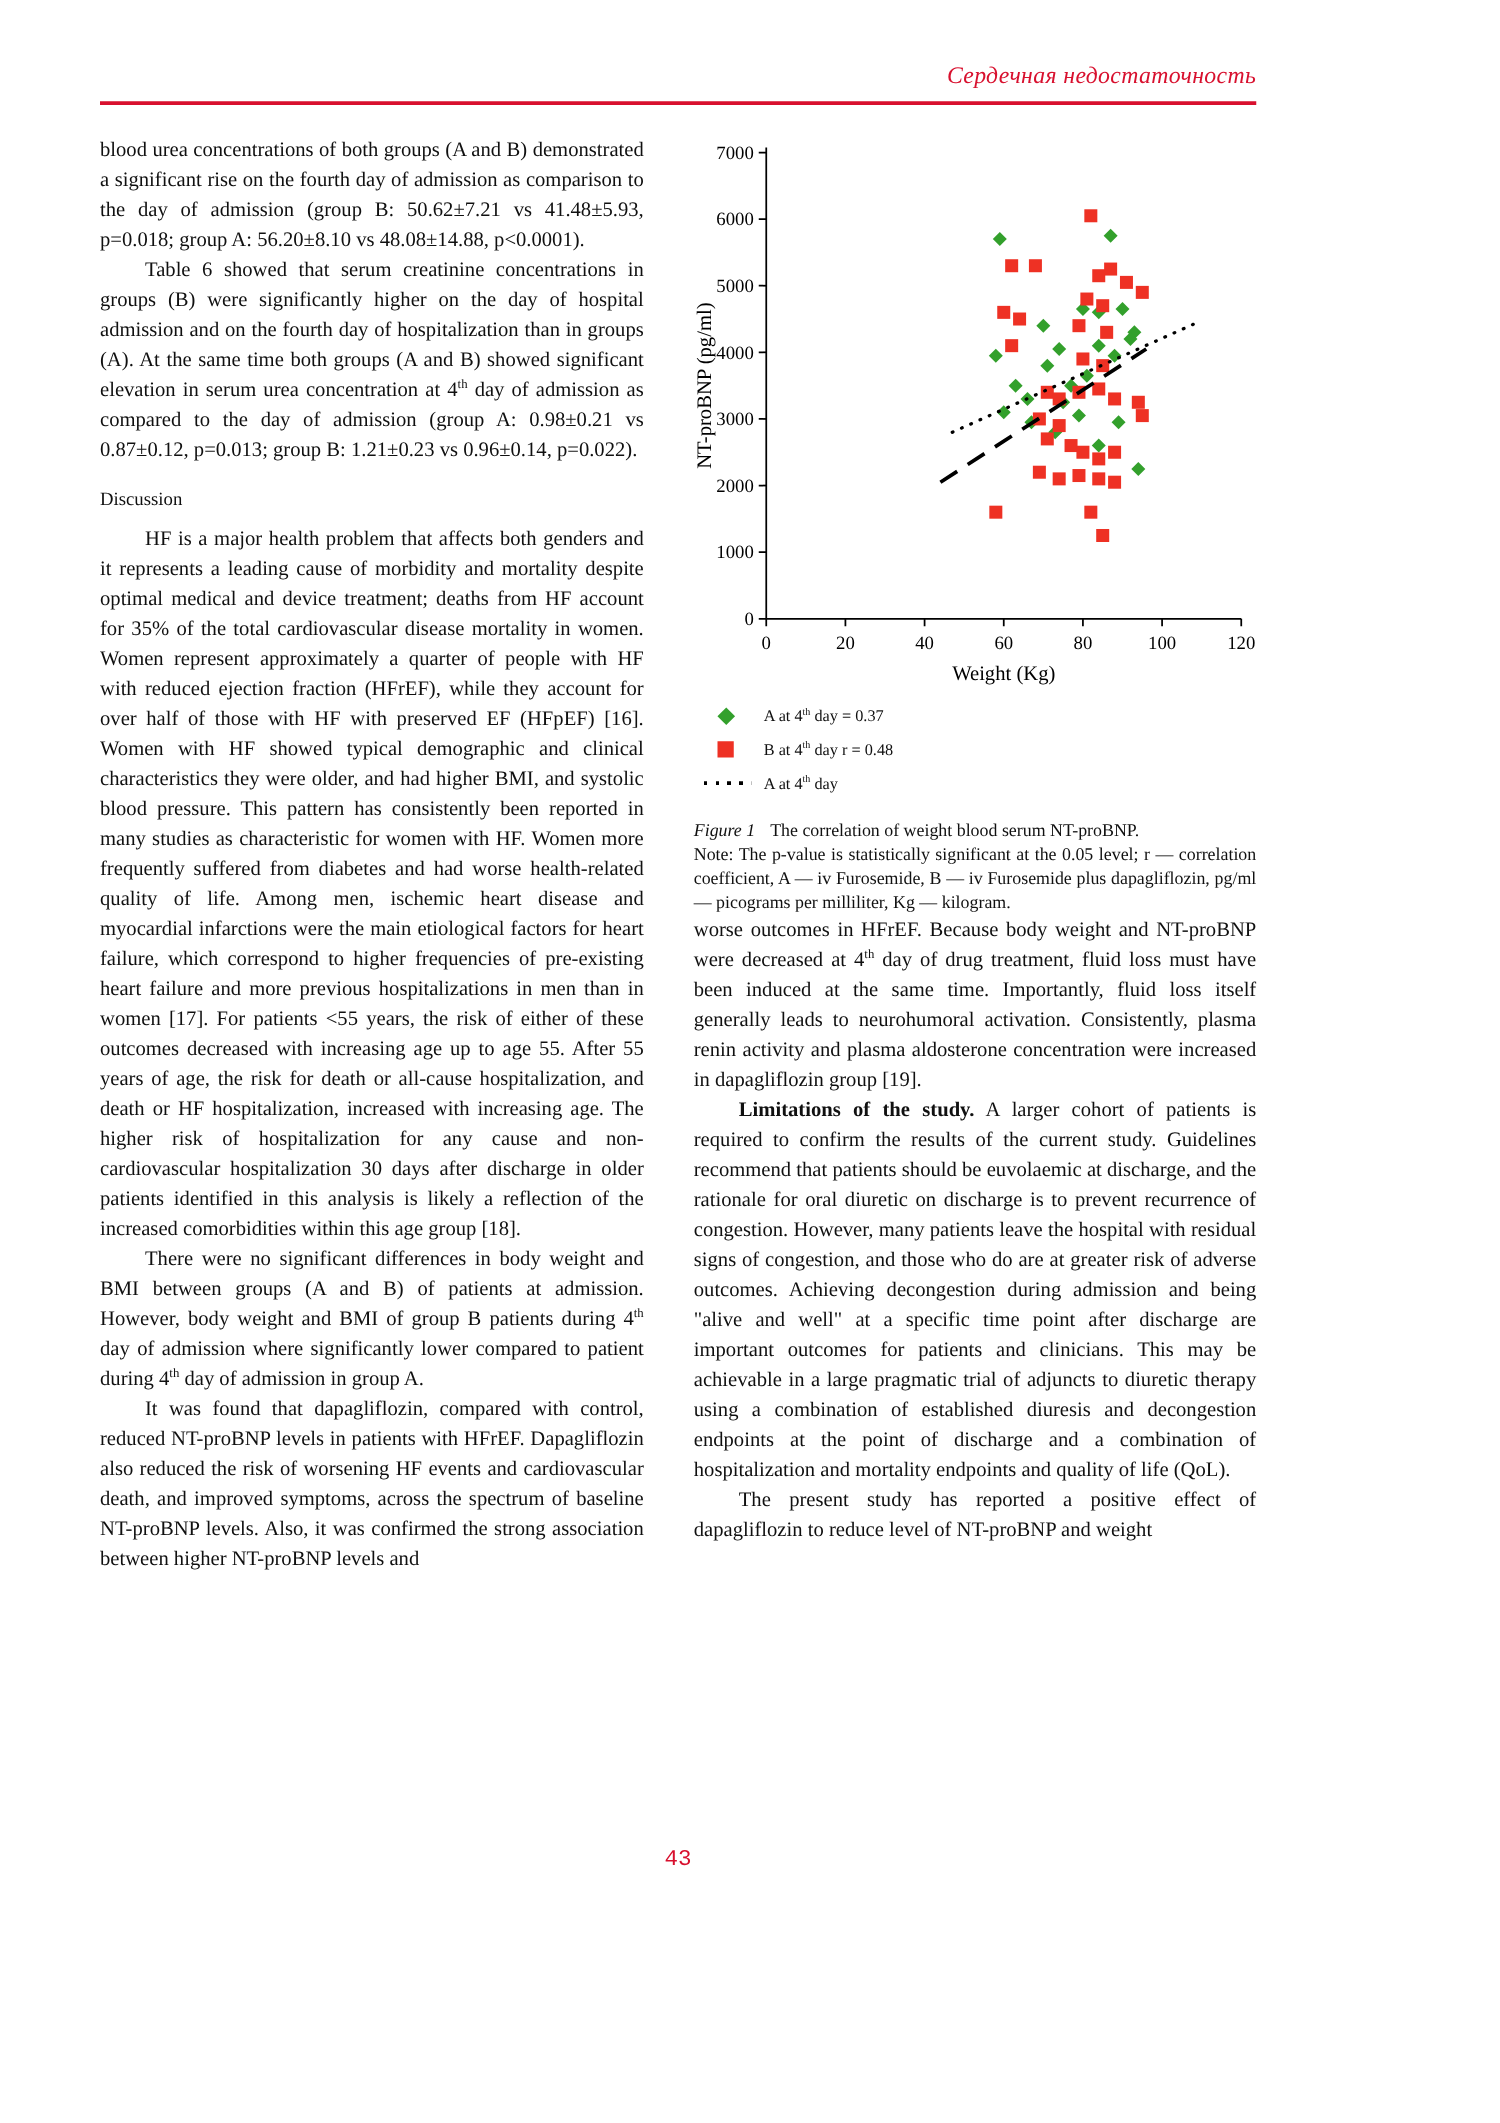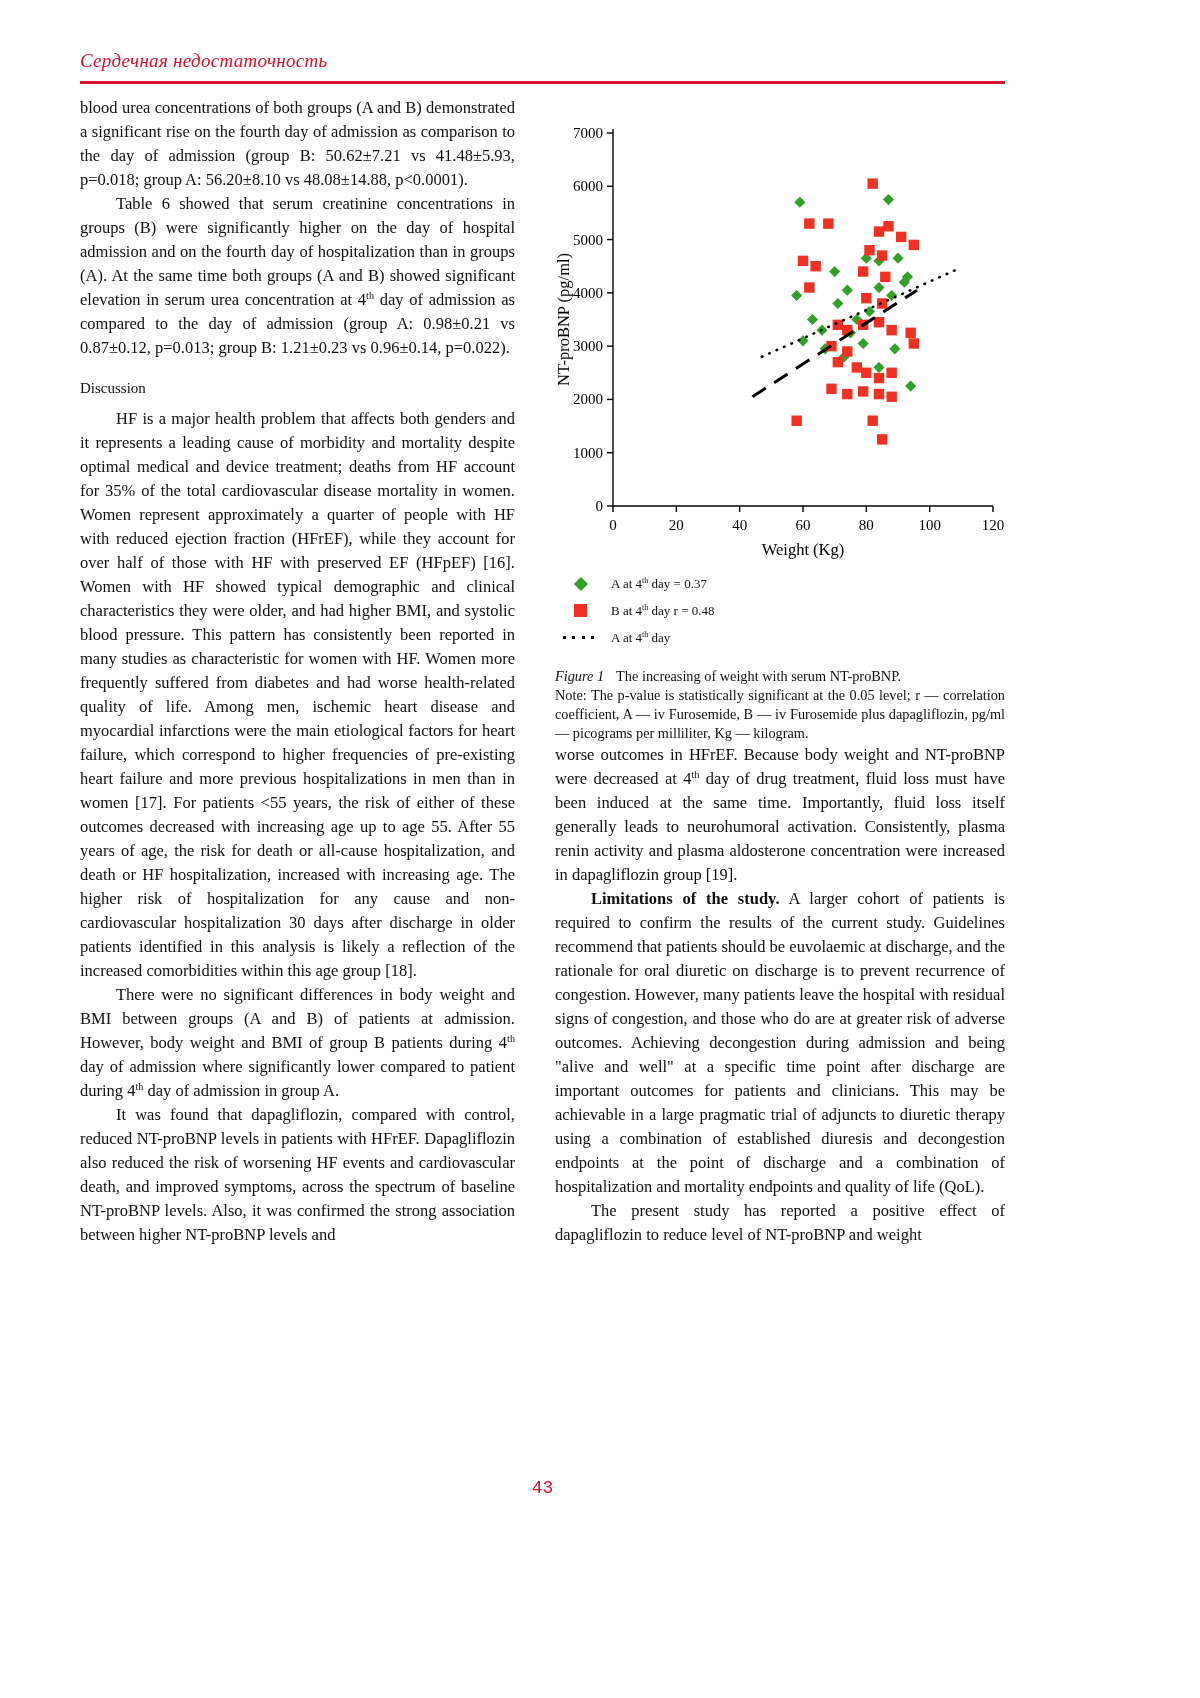--- a/index.html
+++ b/index.html
@@ -13,28 +13,28 @@
     position:relative;
     width:1200px;height:1698px;
     background:#ffffff;
     font-family:"Liberation Serif", serif;
     color:#101010;
     overflow:hidden;
   }
   .content{margin-left:80px;width:925px;}
   .journal-title{
     padding-top:50px;
-    text-align:left;
+    text-align:right;
     font-style:italic;
     font-size:19px;
     color:var(--accent);
     letter-spacing:0.3px;
   }
   .header-rule{height:3px;background:var(--accent);margin-top:9px;}
-  .columns{display:flex;gap:40px;margin-top:12px;align-items:flex-end;}
+  .columns{display:flex;gap:40px;margin-top:24px;}
   .col{width:450px;text-align:justify;font-size:16.5px;line-height:24px;}
   .col p{margin:0;text-indent:36px;}
   .col p.noindent{text-indent:0;}
   .col h2{font-size:15px;font-weight:normal;margin:16px 0 7px 0;text-align:left;}
   sup{font-size:62%;vertical-align:super;line-height:0;}
   .runin{font-weight:bold;}
   figure{margin:0;padding:0;}
   .chart-wrap{width:450px;height:445px;}
   .legend{margin-top:6px;padding-left:4px;}
   .legend-row{display:flex;align-items:center;height:27px;}
@@ -201,21 +201,21 @@
               <span class="legend-label">B at 4<sup>th</sup> day r = 0.48</span>
             </div>
             <div class="legend-row">
               <span class="legend-marker">
                   <span class="marker-dotted"></span>
                 </span>
               <span class="legend-label">A at 4<sup>th</sup> day</span>
             </div>
           </div>
           <figcaption class="fig-caption">
-            <span class="fig-label">Figure 1</span><span>The increasing of weight with serum NT-proBNP.</span>
+            <span class="fig-label">Figure 1</span><span>The correlation of weight blood serum NT-proBNP.</span>
             <div>Note: The p-value is statistically significant at the 0.05 level; r — correlation coefficient, A — iv Furosemide, B — iv Furosemide plus dapagliflozin, pg/ml — picograms per milliliter, Kg — kilogram.</div>
           </figcaption>
         </figure>
 
         <p class="noindent first-after-figure">worse outcomes in HFrEF. Because body weight and NT-proBNP were decreased at 4<sup>th</sup> day of drug treatment, fluid loss must have been induced at the same time. Importantly, fluid loss itself generally leads to neurohumoral activation. Consistently, plasma renin activity and plasma aldosterone concentration were increased in dapagliflozin group [19].</p>
         <p><b class="runin">Limitations of the study.</b> <span>A larger cohort of patients is required to confirm the results of the current study. Guidelines recommend that patients should be euvolaemic at discharge, and the rationale for oral diuretic on discharge is to prevent recurrence of congestion. However, many patients leave the hospital with residual signs of congestion, and those who do are at greater risk of adverse outcomes. Achieving decongestion during admission and being "alive and well" at a specific time point after discharge are important outcomes for patients and clinicians. This may be achievable in a large pragmatic trial of adjuncts to diuretic therapy using a combination of established diuresis and decongestion endpoints at the point of discharge and a combination of hospitalization and mortality endpoints and quality of life (QoL).</span></p>
         <p>The present study has reported a positive effect of dapagliflozin to reduce level of NT-proBNP and weight</p>
       </div>
 
     </div>

